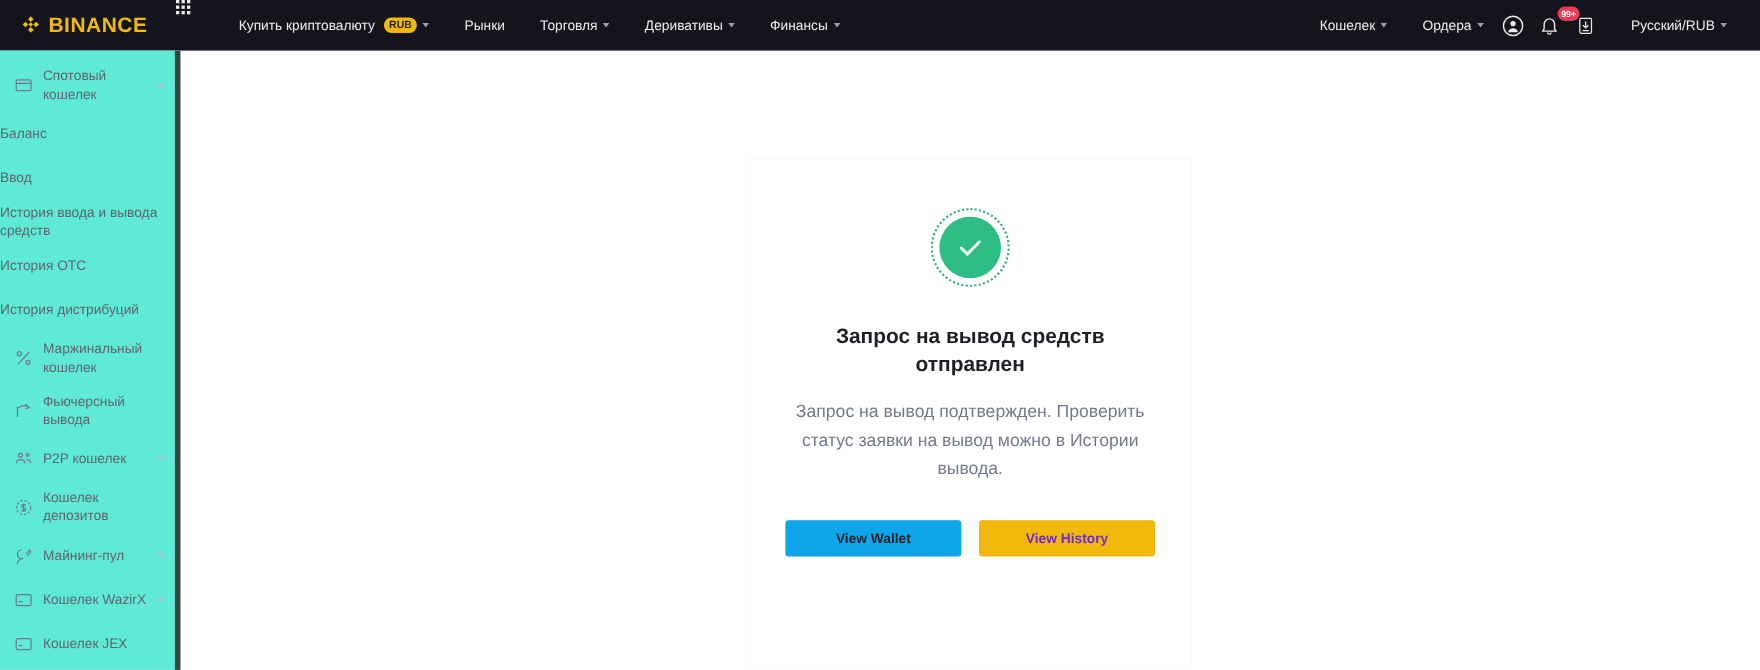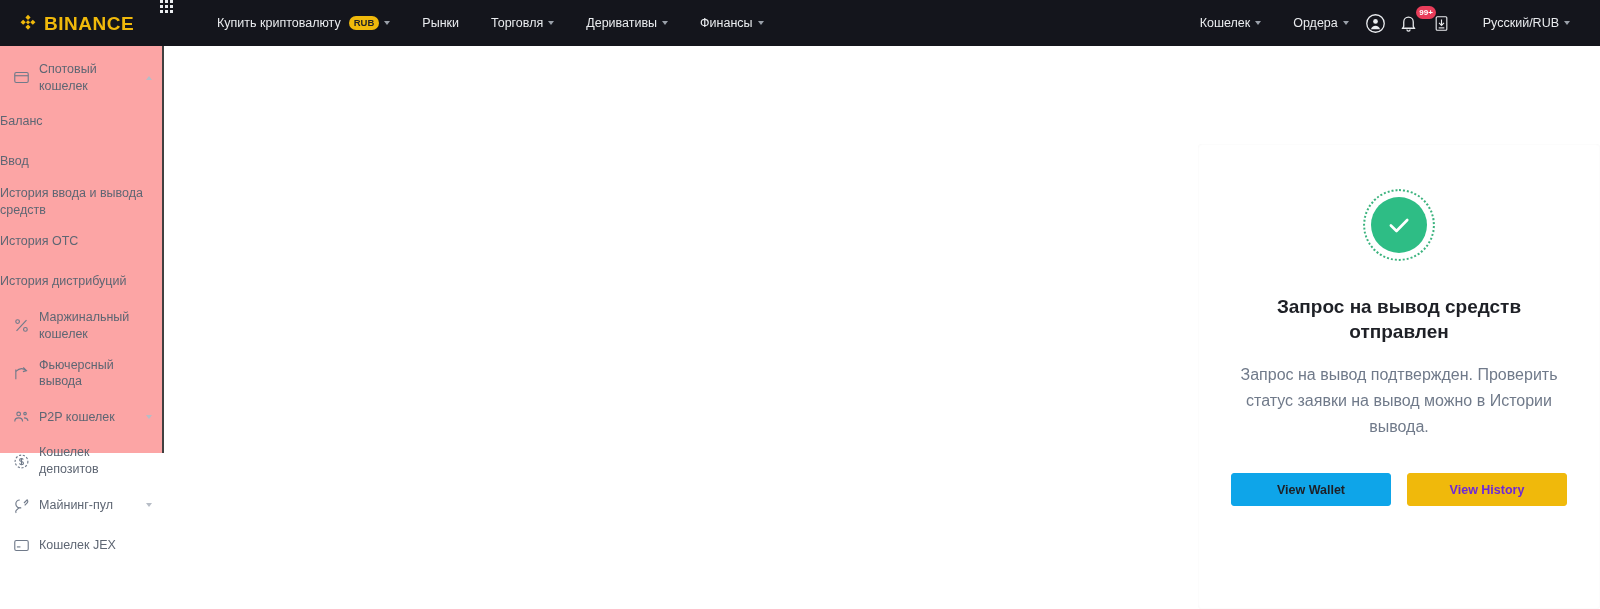--- a/index.html
+++ b/index.html
@@ -121,23 +121,23 @@
   .body-wrap {
     display: flex;
     width: 1600px;
     height: 563px;
   }
 
   
   .sidebar {
     width: 164px;
     min-width: 164px;
-    height: 407px;
-    background: #fca5a5;
-    border-right: 2px solid #404040;
+    height: 563px;
+    background: #5eead4;
+    border-right: 5px solid #404040;
     padding-top: 8px;
     position: relative;
   }
   .side-row {
     position: relative;
     display: flex;
     align-items: center;
     min-height: 40px;
     padding: 7px 10px 7px 12px;
     font-size: 12.5px;
@@ -184,21 +184,21 @@
     border-left: 3px solid #f0b90b;
     padding-left: 35px;
   }
 
   
   .main {
     flex: 1;
     height: 563px;
     background: #ffffff;
     display: flex;
-    justify-content: flex-end;
+    justify-content: center;
     padding-top: 98px;
   }
   .card {
     width: 402px;
     background: #ffffff;
     border: 1px solid #fcfcfc;
     box-shadow: 0 0 1px rgba(0,0,0,0.035);
     border-radius: 4px;
     padding: 44px 28px 42px;
     text-align: center;
@@ -447,20 +447,30 @@
         <svg width="17" height="17" viewBox="0 0 24 24" fill="none" stroke="currentColor" stroke-width="1.6">
           <path d="M9.5 4.2A5.6 5.6 0 0 0 4 9.8a5.6 5.6 0 0 0 7.6 5.2"></path>
           <path d="M15.5 8.5 20 4c1.2 1.2 1.2 3.1 0 4.3l-3.5 3.5"></path>
           <path d="M9 14.6 4.6 19c-.9.9-.9 2.4 0 3.3"></path>
         </svg>
       </span>
       <span class="side-label">Майнинг-пул</span>
       <span class="side-caret"></span>
     </div>
 
+    <div class="side-row">
+      <span class="side-icon">
+        <svg width="17" height="17" viewBox="0 0 24 24" fill="none" stroke="currentColor" stroke-width="1.6">
+          <rect x="2.5" y="5" width="19" height="14" rx="2"></rect>
+          <path d="M5.5 14h5"></path>
+        </svg>
+      </span>
+      <span class="side-label">Кошелек WazirX</span>
+      <span class="side-caret"></span>
+    </div>
 
     <div class="side-row">
       <span class="side-icon">
         <svg width="17" height="17" viewBox="0 0 24 24" fill="none" stroke="currentColor" stroke-width="1.6">
           <rect x="2.5" y="5" width="19" height="14" rx="2"></rect>
           <path d="M5.5 14h5"></path>
         </svg>
       </span>
       <span class="side-label">Кошелек JEX</span>
 

